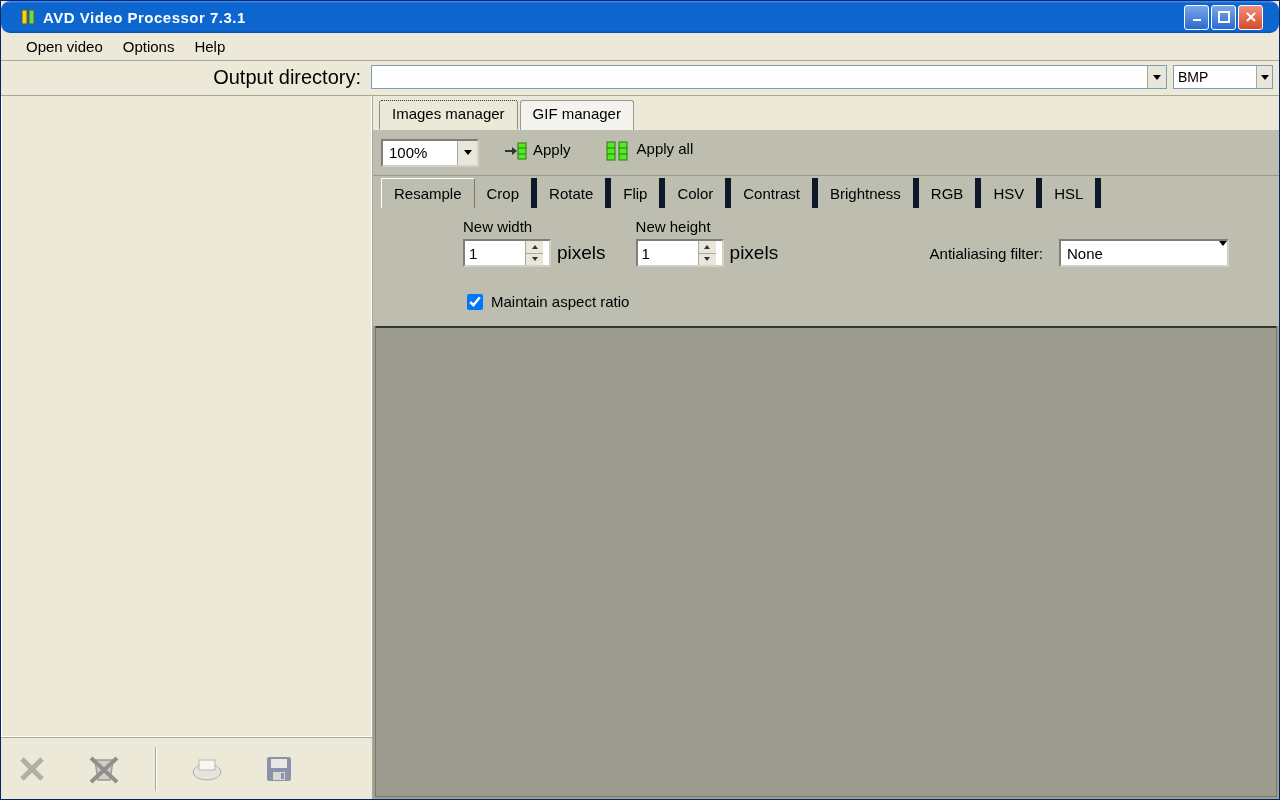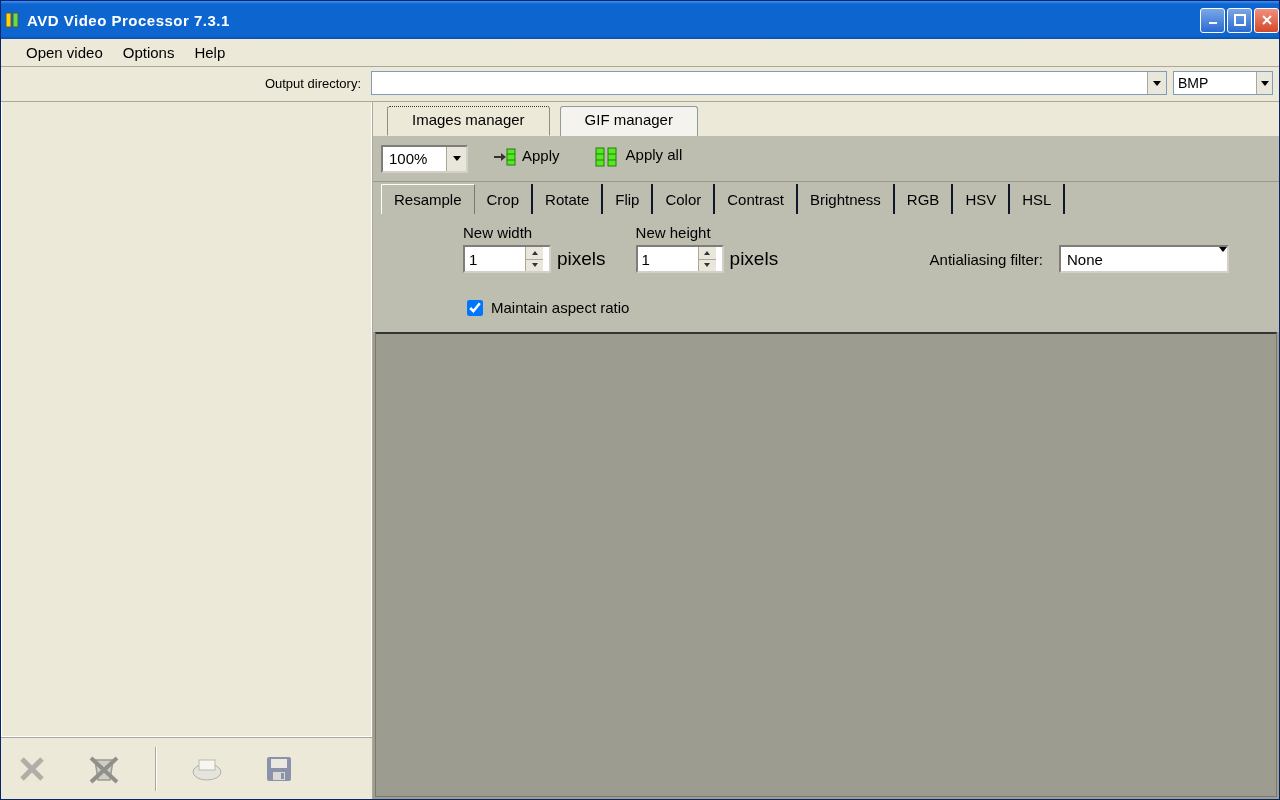--- a/index.html
+++ b/index.html
@@ -13,28 +13,29 @@
 }
 .window {
   width: 1280px;
   height: 800px;
   border: 1px solid #0a246a;
   background: #ece9d8;
   display: flex;
   flex-direction: column;
 }
 .titlebar {
-  height: 38px;
+  height: 32px;
   background: linear-gradient(to bottom, #3a6ea5 0%, #0a56c8 10%, #0a56c8 90%, #074fb8 100%);
   background: linear-gradient(to bottom, #2a80ea, #0a5fc6 10%, #0a5fc6 90%, #074fb8);
   background: linear-gradient(to bottom, #3e91f7 0%, #0d66d0 8%, #0d66d0 92%, #084fa8 100%);
   color: white;
   display: flex;
   align-items: center;
-  padding: 0 0;
+  padding: 0 16px;
+  border-radius: 9px;
 }
 .titlebar .appicon {
   width: 18px; height: 18px; margin: 0 6px 0 2px;
   display: flex; align-items: center; justify-content: center;
 }
 .titlebar .title { font-weight: bold; font-size: 15px; letter-spacing: 0.5px; }
 .titlebar .spacer { flex: 1; }
 .tbtn {
   width: 25px; height: 25px;
   margin-left: 2px;
@@ -69,21 +70,21 @@
   align-items: center;
   padding: 4px 6px 6px 6px;
   background: #ece9d8;
   gap: 6px;
   border-bottom: 1px solid #aca899;
 }
 .output-row .olabel {
   flex: 0 0 358px;
   text-align: right;
   padding-right: 4px;
-  font-size: 13px;
+  font-size: 20px;
 }
 .combo {
   display: flex;
   border: 1px solid #7f9db9;
   background: white;
   height: 24px;
 }
 .combo input {
   border: none; outline: none; padding: 0 4px; font-size: 14px;
   width: 100%;
@@ -142,30 +143,29 @@
   flex-direction: column;
   background: #9e9e91;
 }
 .tabs1 {
   background: #ece9d8;
   display: flex;
   padding: 4px 0 0 6px;
   height: 34px;
 }
 .tab {
-  padding: 4px 24px;
+  padding: 4px 12px;
   font-size: 15px;
   border: 1px solid #919b9c;
   border-bottom: none;
   background: #f4f3ee;
   margin-right: 2px;
   cursor: pointer;
   border-top-left-radius: 3px;
   border-top-right-radius: 3px;
-  margin-left: 8px;
 }
 .tab.active {
   background: #ece9d8;
   border: 1px dotted #333;
   border-bottom: 1px solid #ece9d8;
   position: relative;
   top: 0;
 }
 
 .panel-content {
@@ -179,21 +179,21 @@
   padding: 8px;
   gap: 18px;
   background: #bdbdb0;
   border-bottom: 1px solid #9a9a8a;
 }
 .zoom-combo {
   display: flex;
   border: 2px inset #d4d0c8;
   background: white;
   height: 28px;
-  width: 87px;
+  width: 98px;
   align-items: center;
 }
 .zoom-combo .zval { flex: 1; padding: 0 6px; font-size: 15px; }
 .zoom-combo .ddbtn2 {
   width: 20px; height: 100%;
   background: #e9e7db;
   border-left: 1px solid #aca899;
   display: flex; align-items: center; justify-content: center;
   cursor: pointer;
 }
@@ -207,21 +207,21 @@
 .tabs2 {
   background: #bdbdb0;
   display: flex;
   padding: 2px 0 0 8px;
   height: 32px;
 }
 .tab2 {
   padding: 4px 12px;
   font-size: 15px;
   cursor: pointer;
-  border-right: 2px solid #0f172a;
+  border-right: 6px solid #0f172a;
   display: flex; align-items: center;
 }
 .tab2.active {
   background: #bdbdb0;
   border: 1px solid #fff;
   border-bottom: none;
   border-right: 1px solid #7a7a6a;
 }
 
 .resample-panel {

